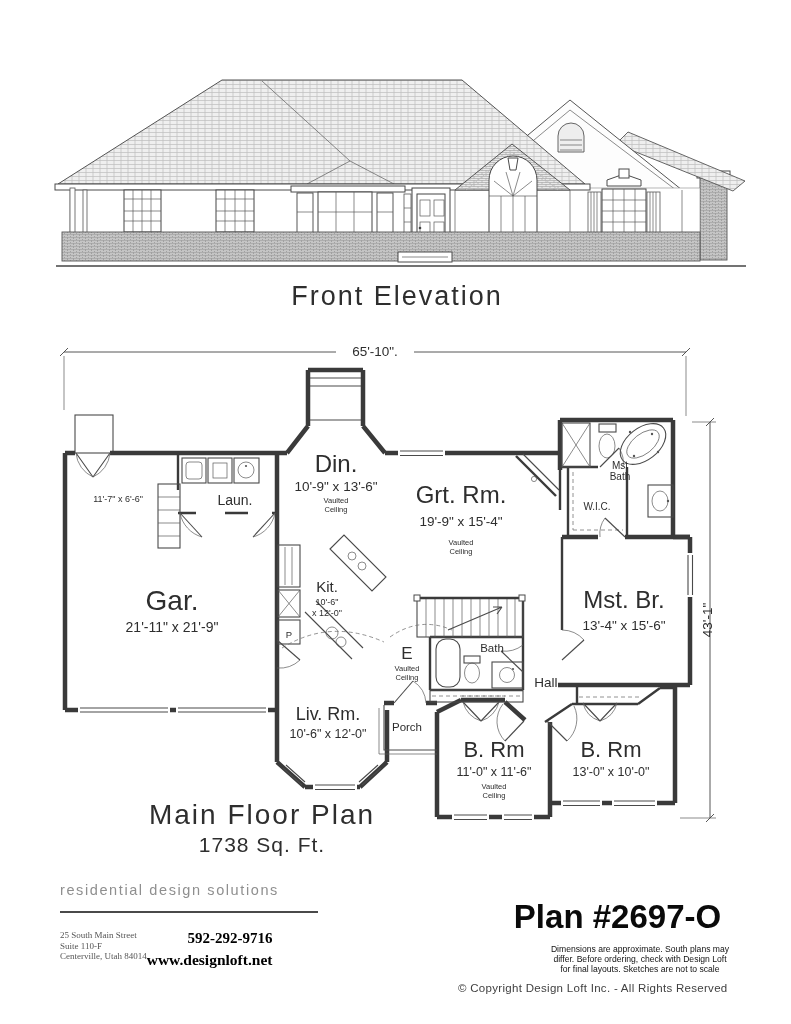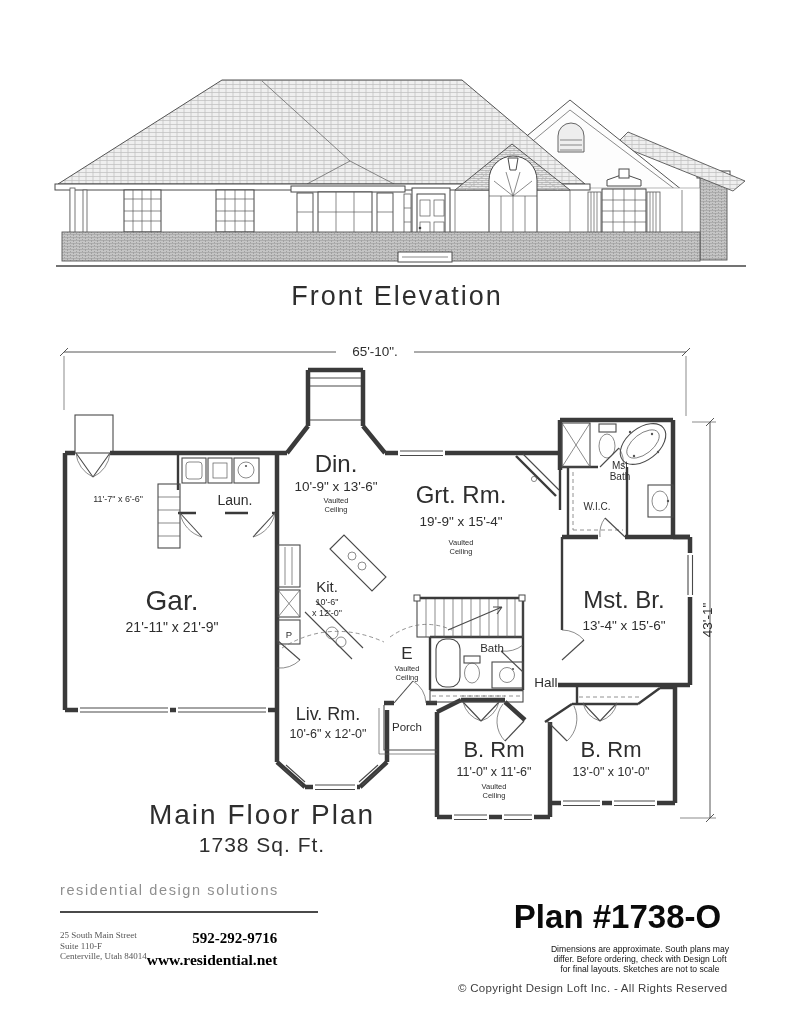--- a/index.html
+++ b/index.html
@@ -378,25 +378,25 @@
   <div class="logo">
     <div class="tagline">residential design solutions</div>
     <div class="contact">
       <div class="addr">
         <div>25 South Main Street</div>
         <div>Suite 110-F</div>
         <div>Centerville, Utah 84014</div>
       </div>
       <div class="nums">
         <div class="phone">592-292-9716</div>
-        <div class="site">www.residential.net</div>
+        <div class="site">www.designloft.net</div>
       </div>
     </div>
   </div>
-  <div class="planno">Plan #1738-O</div>
+  <div class="planno">Plan #2697-O</div>
   <div class="disc">
     <div>Dimensions are approximate.  South plans may</div>
     <div>differ.  Before ordering, check with Design Loft</div>
     <div>for final layouts.  Sketches are not to scale</div>
   </div>
   <div class="copy">© Copyright Design Loft Inc. - All Rights Reserved</div>
 </div>
 
 </div>
 

